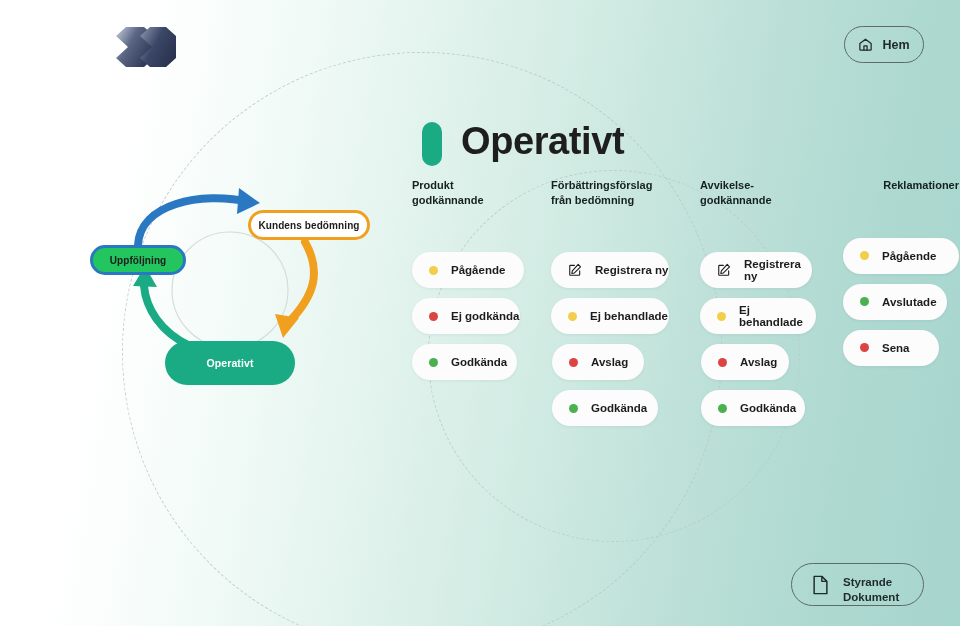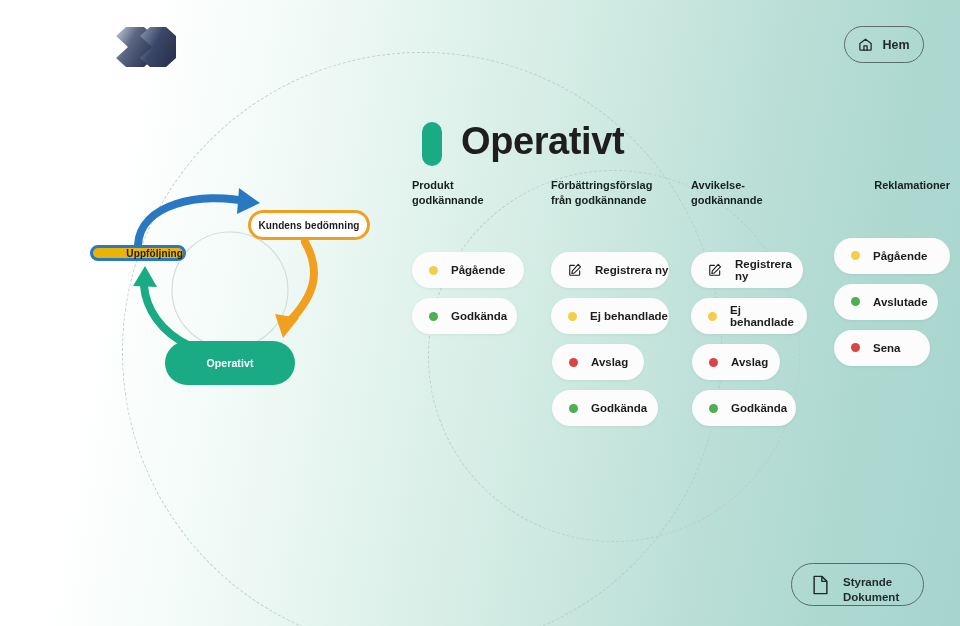--- a/index.html
+++ b/index.html
@@ -42,22 +42,22 @@
   
   #diagram { position: absolute; left: 78px; top: 186px; width: 330px; height: 215px; }
   #diagram svg { position: absolute; left: 0; top: 0; }
 
   .node {
     position: absolute; display: flex; align-items: center; justify-content: center;
     border-radius: 999px; font-size: 10px; font-weight: bold; letter-spacing: .1px;
     text-align: center; white-space: nowrap;
   }
   #node-uppfoljning {
-    left: 12px; top: 59px; width: 96px; height: 16px;
-    background: #eab308; border: 3px solid #2a78c2; color: #1c1c1c; justify-content: flex-end;
+    left: 12px; top: 59px; width: 96px; height: 30px;
+    background: #22c55e; border: 3px solid #2a78c2; color: #1c1c1c;
   }
   #node-kundens {
     left: 170px; top: 24px; width: 122px; height: 30px;
     background: #ffffff; border: 3px solid #f0a01e; color: #1c1c1c;
   }
   #node-operativt {
     left: 87px; top: 155px; width: 130px; height: 44px;
     background: #1aab85; color: #ffffff; font-size: 10.5px;
   }
 
@@ -85,21 +85,21 @@
   .edit-ico { width: 14px; height: 14px; flex: 0 0 auto; }
 
   
   #col-0 { width: 120px; }
   #col-1 { width: 139px; }
   #col-2 { width: 129px; }
   #col-3 { width: 120px; }
   #col-1 .col-head, #col-2 .col-head { margin-left: 0; }
   #col-0 .status-pill { margin-left: 0; }
   #col-1 { margin-left: 11px; }
-  #col-2 { margin-left: 6px; }
+  #col-2 { margin-left: 15px; }
   #col-3 { margin-left: 11px; text-align: right; }
 </style>
 </head>
 <body>
 
 <div class="deco" id="deco-big"></div>
 <div class="deco" id="deco-small"></div>
 
 <div id="logo">
   <svg width="64" height="44" viewBox="0 0 64 44">
@@ -168,29 +168,33 @@
 
 <div id="columns">
   <div class="col" id="col-0">
     <div class="col-head">Produkt
 godkännande</div>
     <div class="items">
         <div class="status-pill" style="width: 112px;">
           <span class="dot" style="background: rgb(242, 207, 74);"></span>
           <span>Pågående</span>
         </div>
+        <div class="status-pill" style="width: 108px;">
+          <span class="dot" style="background: rgb(220, 68, 68);"></span>
+          <span>Ej godkända</span>
+        </div>
         <div class="status-pill" style="width: 105px;">
           <span class="dot" style="background: rgb(76, 175, 80);"></span>
           <span>Godkända</span>
         </div>
       </div>
   </div>
   <div class="col" id="col-1">
     <div class="col-head">Förbättringsförslag
-från godkännande</div>
+från bedömning</div>
     <div class="items">
         <div class="status-pill" style="width: 118px;">
           <svg class="edit-ico" viewBox="0 0 24 24" fill="none" stroke="#1c1c1c" stroke-width="1.9" stroke-linecap="round" stroke-linejoin="round">
             <path d="M20 13.5 V20 a1 1 0 0 1 -1 1 H4 a1 1 0 0 1 -1 -1 V5 a1 1 0 0 1 1 -1 h7"></path>
             <path d="M17.5 2.5 L21.5 6.5 L11 17 L6.5 18 L7.5 13.5 Z"></path>
           </svg>
           <span>Registrera ny</span>
         </div>
         <div class="status-pill" style="width: 118px;">
           <span class="dot" style="background: rgb(242, 207, 74);"></span>

